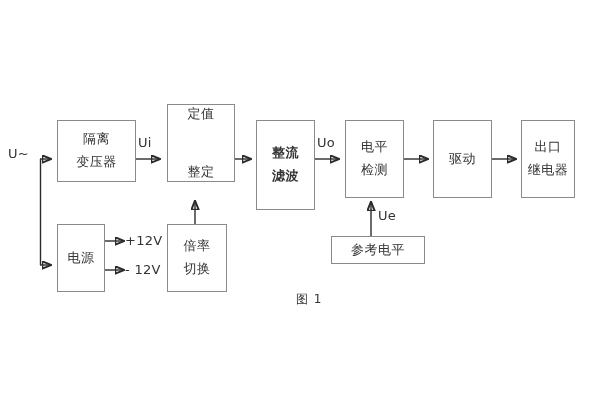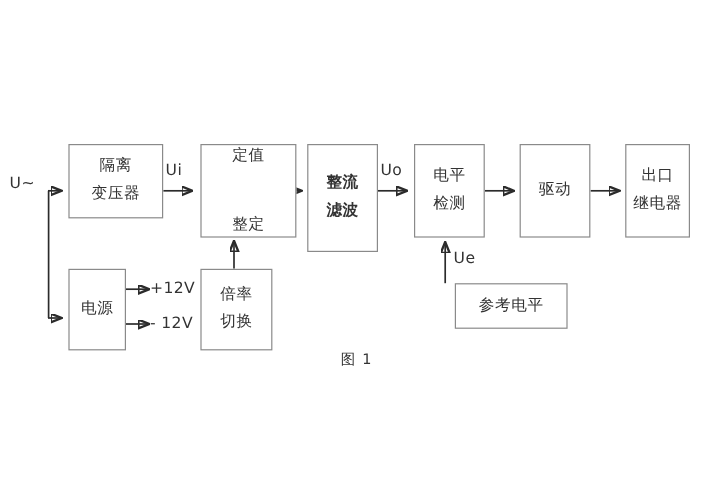--- a/index.html
+++ b/index.html
@@ -38,20 +38,21 @@
     color: #333333;
     white-space: nowrap;
     letter-spacing: 0.3px;
   }
   .caption {
     position: absolute;
     font-size: 12px;
     color: #333333;
     white-space: nowrap;
     letter-spacing: 1px;
+    margin-left: 12px;
   }
   svg.wires {
     position: absolute;
     left: 0;
     top: 0;
     width: 600px;
     height: 400px;
     pointer-events: none;
   }
   svg.wires line, svg.wires path {
@@ -90,21 +91,21 @@
 
     <line x1="105" y1="241" x2="124" y2="241" marker-end="url(#ah)"></line>
     <line x1="105" y1="270" x2="124" y2="270" marker-end="url(#ah)"></line>
   </svg>
 
   <div class="block" style="left:57px; top:120px; width:79px; height:62px;">
     <span>隔离</span>
     <span class="line2">变压器</span>
   </div>
 
-  <div class="block" style="left:167px; top:120px; width:80px; height:78px;gap:35px;">
+  <div class="block" style="left:167px; top:104px; width:68px; height:78px;gap:35px;">
     <span>定值</span>
     <span class="line2">整定</span>
   </div>
 
   <div class="block" style="left:256px; top:120px; width:59px; height:90px;font-weight:bold;">
     <span>整流</span>
     <span class="line2">滤波</span>
   </div>
 
   <div class="block" style="left:345px; top:120px; width:59px; height:78px;">
@@ -123,21 +124,21 @@
 
   <div class="block" style="left:167px; top:224px; width:60px; height:68px;">
     <span>倍率</span>
     <span class="line2">切换</span>
   </div>
 
   <div class="block" style="left:57px; top:224px; width:48px; height:68px;">
     <span>电源</span>
   </div>
 
-  <div class="block" style="left:331px; top:236px; width:94px; height:38px;margin-left:48px;">
+  <div class="block" style="left:331px; top:236px; width:94px; height:28px;">
     <span>参考电平</span>
   </div>
 
   <div class="vlabel" style="left:8px; top:146px;">U~</div>
 
   <div class="vlabel" style="left:138px; top:135px;">Ui</div>
 
   <div class="vlabel" style="left:317px; top:135px;">Uo</div>
 
   <div class="vlabel" style="left:378px; top:208px;">Ue</div>

